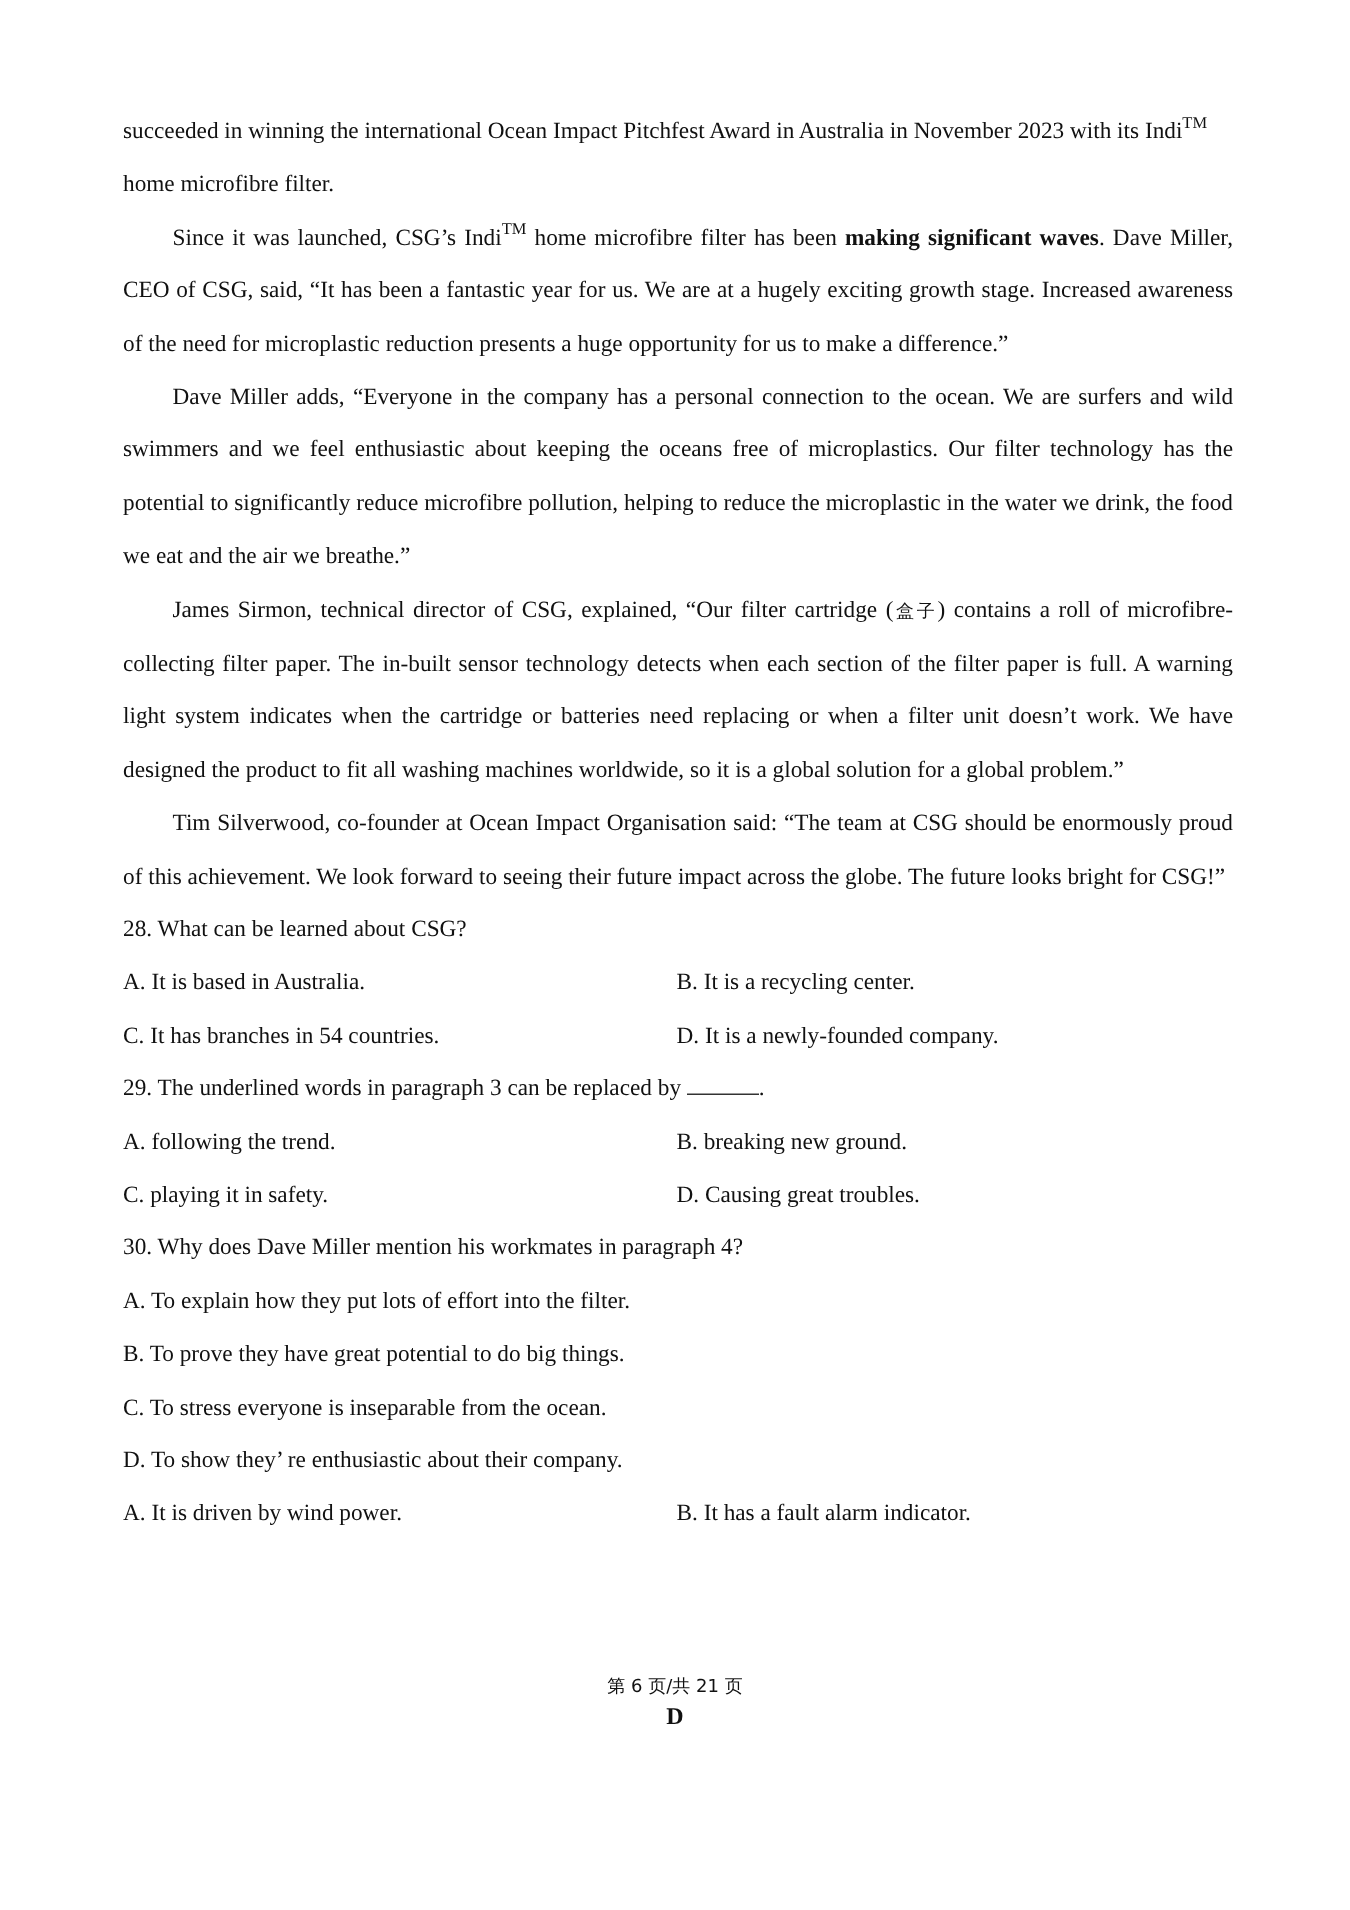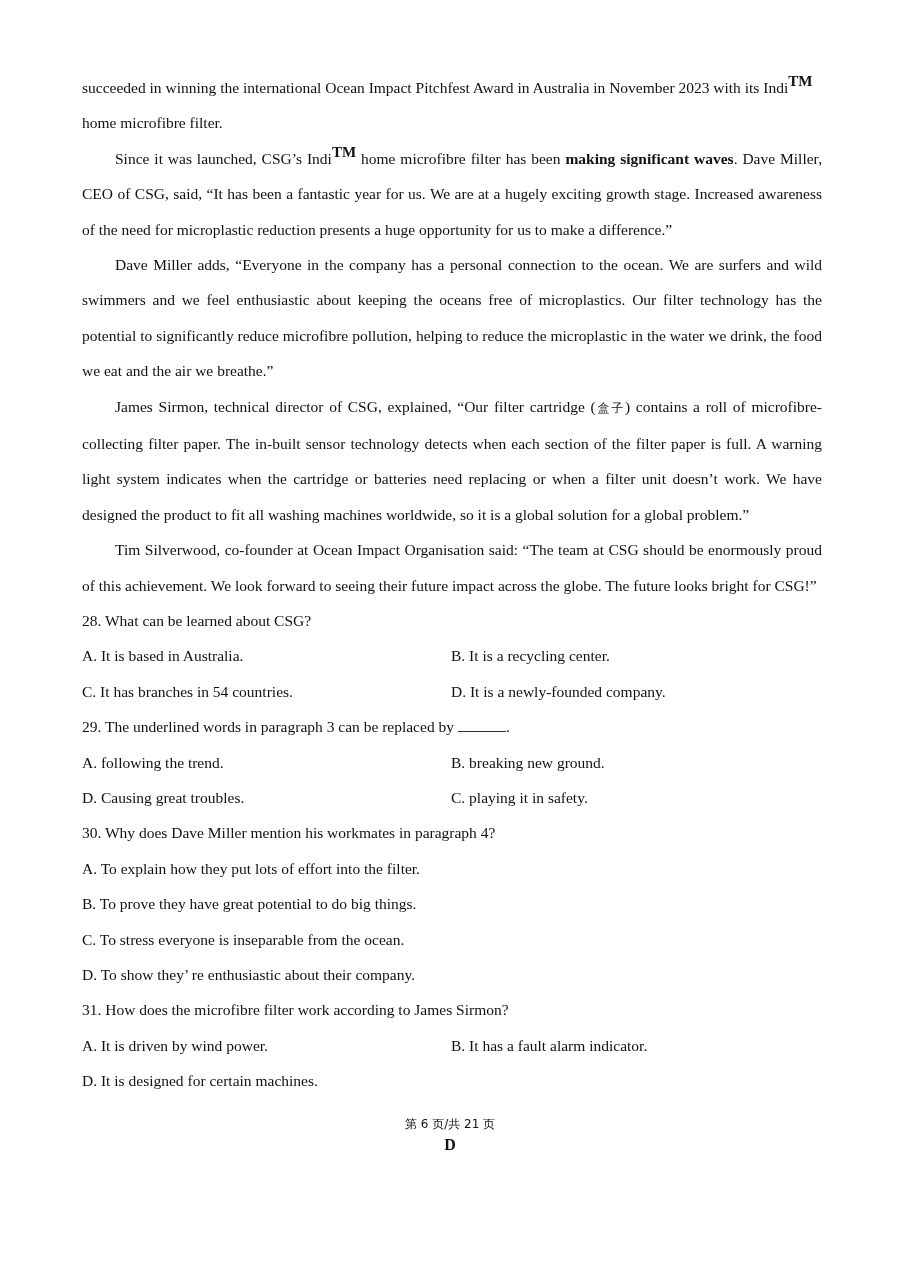--- a/index.html
+++ b/index.html
@@ -6,21 +6,21 @@
   body {
     width: 900px; height: 1273px; position: relative; overflow: hidden;
     font-family: "Liberation Serif", "DejaVu Serif", serif;
     color: #111111;
     font-size: 15.5px;
   }
   .page { position: absolute; left: 82px; top: 70px; width: 740px; }
   .line { height: 35.4px; line-height: 35.4px; white-space: nowrap; }
   .para { line-height: 35.4px; text-align: justify; }
   .indent { text-indent: 33px; }
-  sup { font-size: 15px; vertical-align: 7px; line-height: 0; font-weight: bold; }
+  sup { font-size: 11px; vertical-align: 7px; line-height: 0; }
   .und { font-weight: bold; }
   .opts { display: flex; height: 35.4px; line-height: 35.4px; white-space: nowrap; }
   .opts .opt { width: 369px; }
   .blank { display: inline-block; width: 48px; border-bottom: 1px solid #333; height: 12px; vertical-align: baseline; }
   .section { position: absolute; left: 0; width: 900px; top: 1136px; text-align: center; font-weight: bold; font-size: 16px; }
   .footer { position: absolute; left: 0; width: 900px; top: 1116px; text-align: center; font-size: 15px; }
   .cn { font-family: "DejaVu Sans", sans-serif; font-size: 12px; }
 </style>
 </head>
 <body>
@@ -47,34 +47,32 @@
     <span class="opt">C. It has branches in 54 countries.</span>
     <span class="opt">D. It is a newly-founded company.</span>
   </div>
 
   <div class="line"><span>29. The underlined words in paragraph 3 can be replaced by</span> <span class="blank"></span><span>.</span></div>
   <div class="opts">
     <span class="opt">A. following the trend.</span>
     <span class="opt">B. breaking new ground.</span>
   </div>
   <div class="opts">
+    <span class="opt">C. playing it in safety.</span>
     <span class="opt">D. Causing great troubles.</span>
-    <span class="opt">C. playing it in safety.</span>
   </div>
 
   <div class="line">30. Why does Dave Miller mention his workmates in paragraph 4?</div>
   <div class="line">A. To explain how they put lots of effort into the filter.</div>
   <div class="line">B. To prove they have great potential to do big things.</div>
   <div class="line">C. To stress everyone is inseparable from the ocean.</div>
   <div class="line">D. To show they’ re enthusiastic about their company.</div>
 
-  <div class="line">31. How does the microfibre filter work according to James Sirmon?</div>
   <div class="opts">
     <span class="opt">A. It is driven by wind power.</span>
     <span class="opt">B. It has a fault alarm indicator.</span>
   </div>
   <div class="opts">
-    <span class="opt">D. It is designed for certain machines.</span>
   </div>
 </div>
 
 <div class="section">D</div>
 <div class="footer cn">第 6 页/共 21 页</div>
 
 </body></html>

